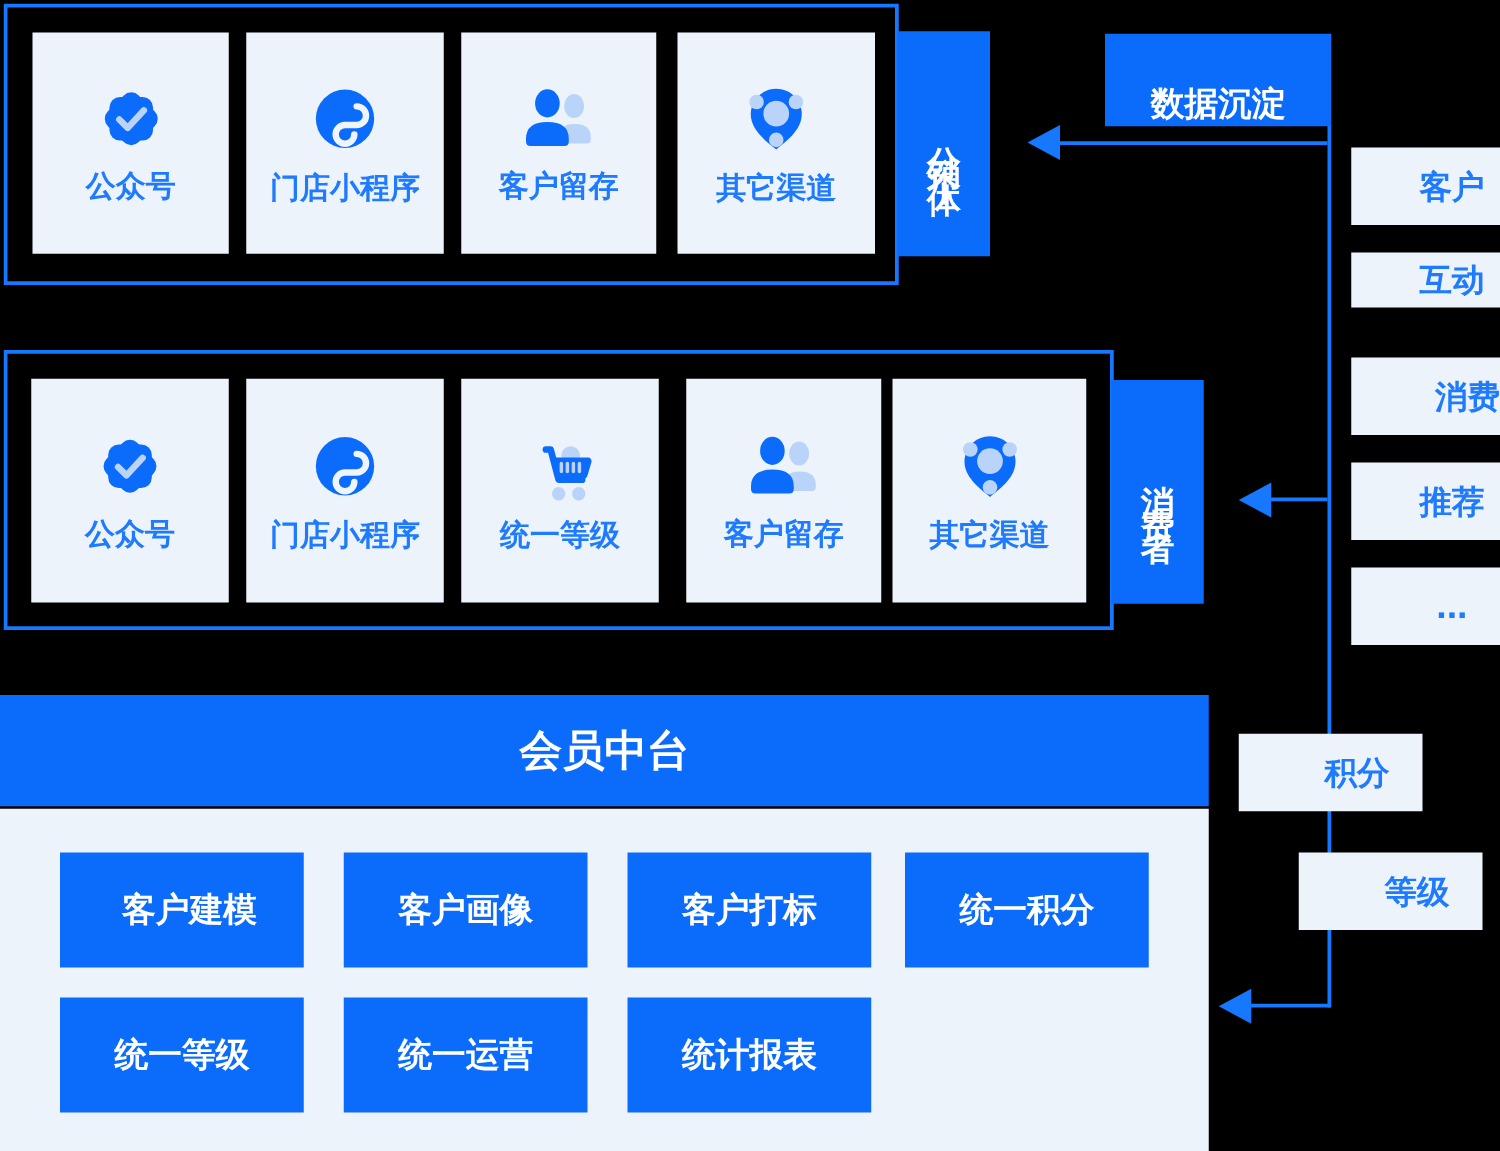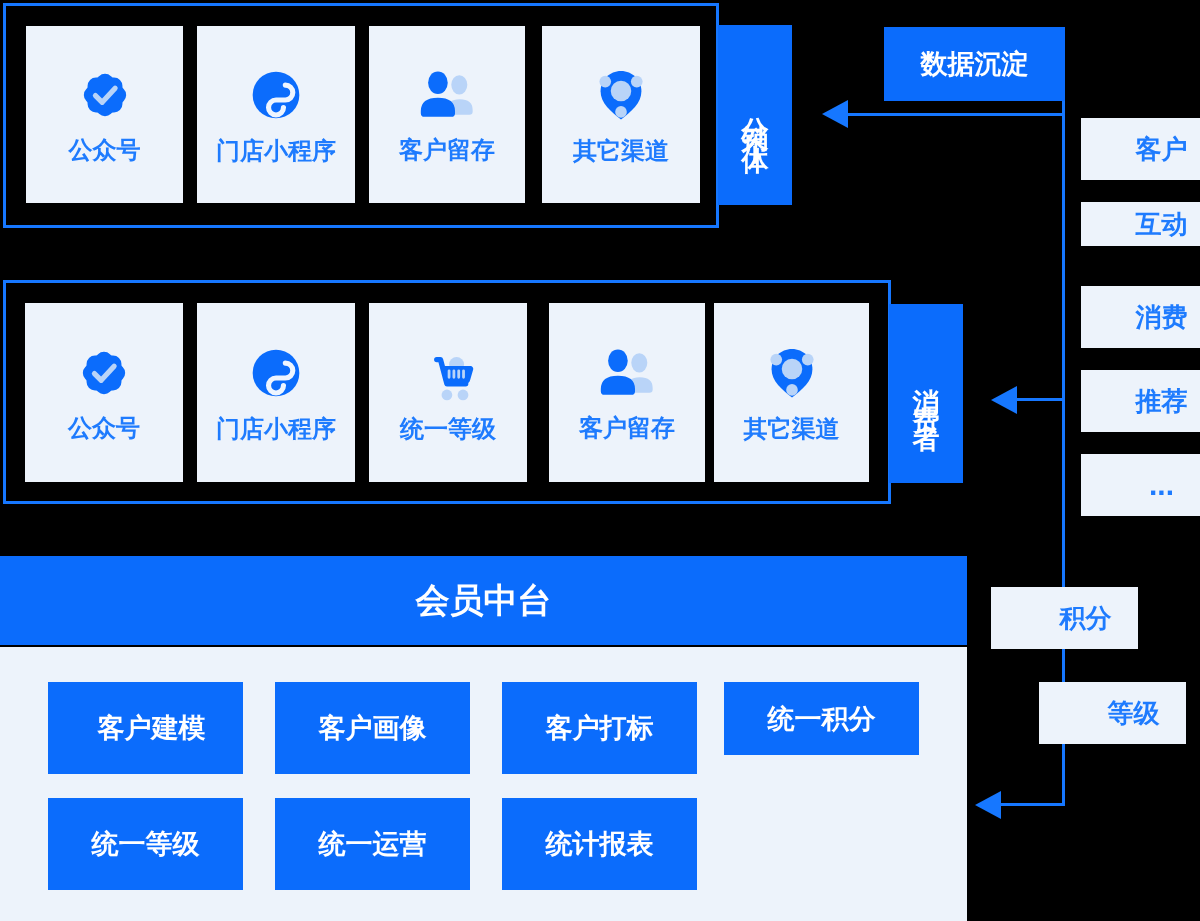--- a/index.html
+++ b/index.html
@@ -31,21 +31,21 @@
     background:var(--accent);color:var(--on-accent);
     display:flex;align-items:center;justify-content:center;
     font-size:27px;font-weight:700;
   }
   .vlabel span{
     writing-mode:vertical-rl;text-orientation:upright;
     letter-spacing:10px;line-height:74px;
   }
   .banner{
     background:var(--accent);color:var(--on-accent);
-    display:flex;align-items:center;justify-content:center;
+    display:flex;align-items:flex-end;justify-content:center;
     font-size:27px;font-weight:700;
   }
   .stub{
     background:var(--card-bg);color:var(--card-text);
     display:flex;align-items:center;justify-content:center;
     font-size:26px;font-weight:600;padding-left:42px;
   }
   .panel-header{
     background:var(--accent);color:var(--on-accent);
     display:flex;align-items:center;justify-content:center;
@@ -129,21 +129,21 @@
 <div class="abs banner" style="left:884px;top:27px;width:181px;height:74px;">
   <span>数据沉淀</span>
 </div>
 
 <div class="abs stub" style="left:1081px;top:118px;width:119px;height:62px;">
     <span>客户</span>
   </div>
 <div class="abs stub" style="left:1081px;top:202px;width:119px;height:44px;">
     <span>互动</span>
   </div>
-<div class="abs stub" style="left:1081px;top:286px;width:119px;height:62px;">
+<div class="abs stub" style="left:1081px;top:286px;width:119px;height:62px;justify-content:flex-end;">
     <span>消费</span>
   </div>
 <div class="abs stub" style="left:1081px;top:370px;width:119px;height:62px;">
     <span>推荐</span>
   </div>
 <div class="abs stub" style="left:1081px;top:454px;width:119px;height:62px;font-size:30px;font-weight:700;">
     <span>...</span>
   </div>
 
 <div class="abs frame" style="left:3px;top:280px;width:888px;height:224px;"></div>
@@ -216,21 +216,21 @@
 
 <div class="abs module-btn" style="left:48px;top:682px;width:195px;height:92px;padding-left:12px;">
     <span>客户建模</span>
   </div>
 <div class="abs module-btn" style="left:275px;top:682px;width:195px;height:92px;">
     <span>客户画像</span>
   </div>
 <div class="abs module-btn" style="left:502px;top:682px;width:195px;height:92px;">
     <span>客户打标</span>
   </div>
-<div class="abs module-btn" style="left:724px;top:682px;width:195px;height:73px;">
+<div class="abs module-btn" style="left:724px;top:682px;width:195px;height:92px;">
     <span>统一积分</span>
   </div>
 
 <div class="abs module-btn" style="left:48px;top:798px;width:195px;height:92px;">
     <span>统一等级</span>
   </div>
 <div class="abs module-btn" style="left:275px;top:798px;width:195px;height:92px;">
     <span>统一运营</span>
   </div>
 <div class="abs module-btn" style="left:502px;top:798px;width:195px;height:92px;">

